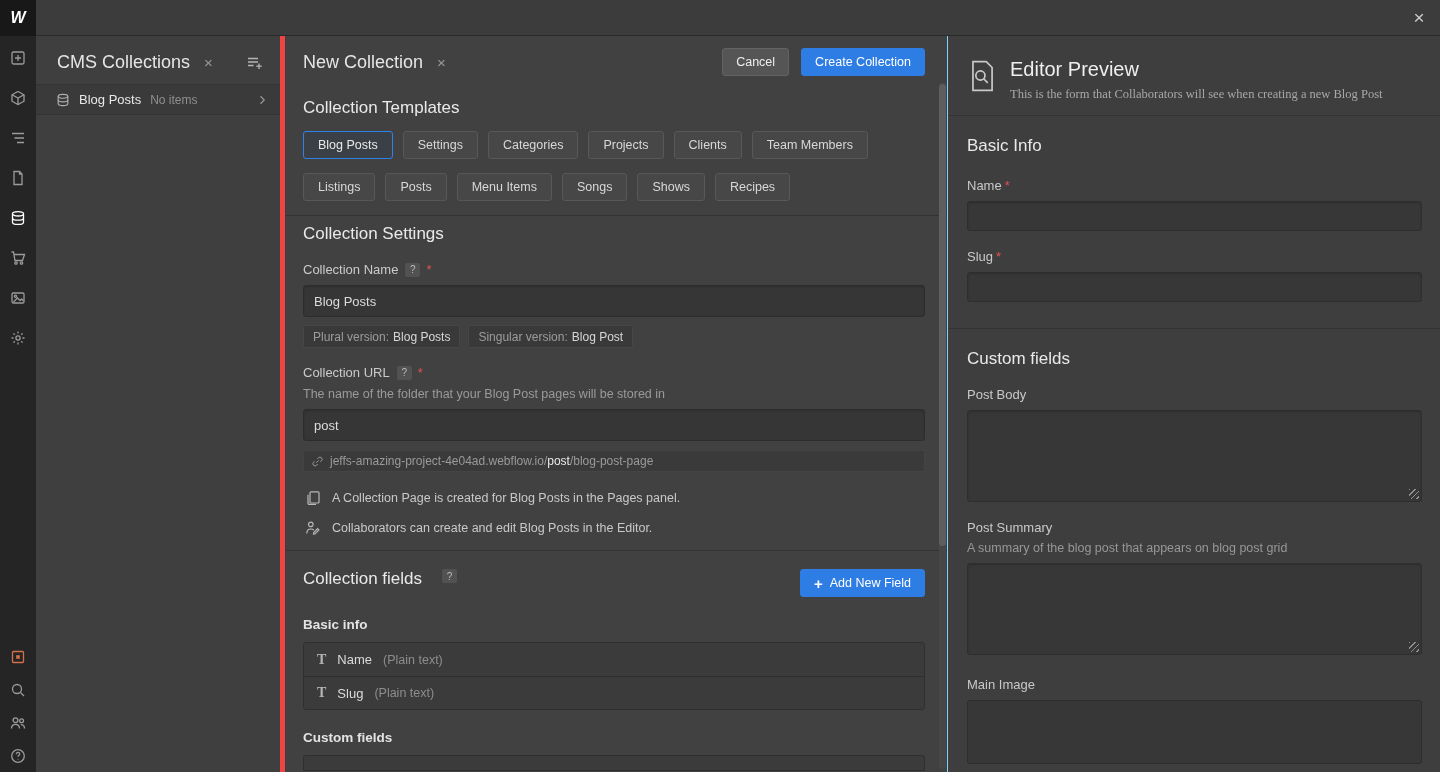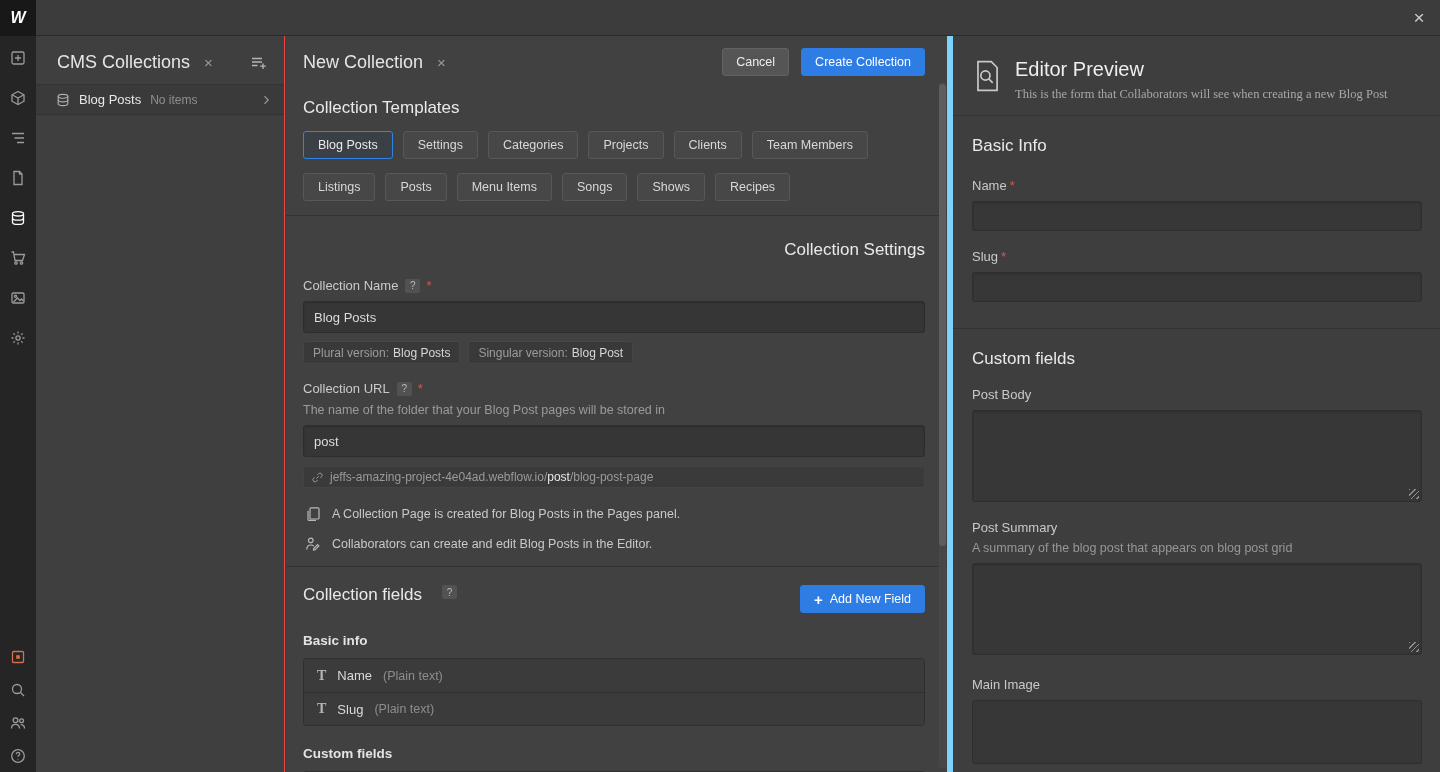--- a/index.html
+++ b/index.html
@@ -20,21 +20,21 @@
 
   
   .rail { position: absolute; left: 0; top: 36px; bottom: 0; width: 36px; background: #252525; display: flex; flex-direction: column; align-items: center; padding-top: 2px; z-index: 5; }
   .rail-btn { width: 36px; height: 40px; display: flex; align-items: center; justify-content: center; color: #9b9b9b; cursor: pointer; }
   .rail-btn.small { height: 33px; }
   .rail-btn.active { color: #ffffff; }
   .rail-btn.orange { color: #d4704c; }
   .rail-spacer { flex: 1; }
 
   
-  .cms-panel { position: absolute; left: 36px; top: 36px; bottom: 0; width: 249px; background: #3f3f3f; border-right: 1px solid #ef4444; z-index: 4; }
+  .cms-panel { position: absolute; left: 36px; top: 36px; bottom: 0; width: 249px; background: #3f3f3f; border-right: 5px solid #ef4444; z-index: 4; }
   .cms-header { display: flex; align-items: center; padding: 13px 12px 0 21px; height: 40px; }
   .panel-title { font-size: 18px; color: #e5e5e5; white-space: nowrap; }
   .close-x { color: #9a9a9a; font-size: 15px; margin-left: 10px; padding: 2px 4px; cursor: pointer; }
   .cms-add { margin-left: auto; color: #b5b5b5; cursor: pointer; padding: 4px; }
   .collection-row { display: flex; align-items: center; gap: 9px; height: 31px; margin-top: 8px; padding: 0 12px 0 20px; background: #3a3a3a; border-top: 1px solid #343434; border-bottom: 1px solid #343434; cursor: pointer; }
   .collection-name { font-size: 13px; color: #e8e8e8; }
   .collection-meta { font-size: 12px; color: #8f8f8f; }
   .collection-chevron { margin-left: auto; color: #9a9a9a; }
 
   
@@ -51,21 +51,21 @@
   .mt-templates { margin-top: 20px; }
 
   .chip-row { display: flex; gap: 10px; margin-top: 13px; }
   .chip-row.second { margin-top: 14px; }
   .chip { height: 28px; padding: 0 14px; display: inline-flex; align-items: center; background: #474747; border: 1px solid #585858; border-radius: 3px; font-size: 12.5px; color: #d8d8d8; white-space: nowrap; cursor: pointer; }
   .chip.selected { border-color: #2f83e8; background: #3b4046; color: #e9e9e9; }
 
   .divider { height: 1px; background: #333333; margin: 14px -22px 0 -17px; }
   .divider.before-settings { margin-top: 14px; }
 
-  .h-settings { margin-top: 24px; text-align: right; }
+  .h-settings { margin-top: 8px; }
 
   .field-label-row { display: flex; align-items: center; gap: 7px; margin-top: 18px; font-size: 13px; color: #cacaca; }
   .field-label-row.url { margin-top: 17px; }
   .help-chip { width: 15px; height: 14px; background: #525252; border-radius: 2px; color: #bbbbbb; font-size: 10px; display: inline-flex; align-items: center; justify-content: center; cursor: pointer; }
   .req { color: #e05252; font-size: 13px; margin-left: -1px; }
 
   .text-input { display: block; width: 100%; height: 32px; background: #363636; border: 1px solid #2d2d2d; border-radius: 3px; color: #dcdcdc; font-size: 13px; padding: 0 10px; margin-top: 8px; font-family: "Liberation Sans", sans-serif; box-shadow: inset 0 1px 2px rgba(0,0,0,.18); outline: none; }
 
   .badge-row { display: flex; gap: 8px; margin-top: 8px; }
   .badge { height: 23px; display: inline-flex; align-items: center; gap: 4px; padding: 0 9px; background: #393939; border: 1px solid #464646; border-radius: 2px; font-size: 12px; color: #9c9c9c; white-space: nowrap; }
@@ -90,21 +90,21 @@
   .t-icon { font-family: "Liberation Serif", serif; font-weight: bold; font-size: 14px; color: #b5b5b5; }
   .field-name { font-size: 13px; color: #dadada; }
   .field-type { font-size: 12.5px; color: #8d8d8d; }
   .field-row.partial { margin-top: 10px; border: 1px solid #2f2f2f; border-radius: 3px 3px 0 0; height: 16px; }
 
   
   .scroll-track { position: absolute; right: 1px; top: 46px; bottom: 3px; width: 7px; background: #474747; border-radius: 4px; }
   .scroll-thumb { position: absolute; right: 1px; top: 48px; width: 7px; height: 462px; background: #5e5e5e; border-radius: 4px; cursor: pointer; }
 
   
-  .preview-panel { position: absolute; left: 947px; top: 36px; right: 0; bottom: 0; background: #3e3e3e; border-left: 6px solid #7dd3fc; padding: 0 18px 16px 19px; overflow: hidden; z-index: 3; }
+  .preview-panel { position: absolute; left: 947px; top: 36px; right: 0; bottom: 0; background: #3e3e3e; border-left: 1px solid #7dd3fc; padding: 0 18px 16px 19px; overflow: hidden; z-index: 3; }
   .preview-header { display: flex; gap: 13px; padding-top: 22px; }
   .preview-icon { color: #c8c8c8; margin-top: 1px; flex: 0 0 auto; }
   .preview-title { font-size: 20px; color: #eeeeee; font-weight: 500; }
   .preview-sub { margin-top: 5px; font-size: 12.5px; color: #a8a8a8; line-height: 1.35; max-width: 405px; font-family: Liberation Serif, serif; }
   .pdivider { height: 1px; background: #333333; margin: 12px -18px 0 -19px; }
   .pdivider.second { margin-top: 26px; }
 
   .p-section-h { margin-top: 20px; font-size: 17px; font-weight: 500; color: #e9e9e9; }
   .p-label { margin-top: 22px; font-size: 13px; color: #c9c9c9; display: flex; gap: 4px; align-items: baseline; }
   .p-label.tight { margin-top: 18px; }

